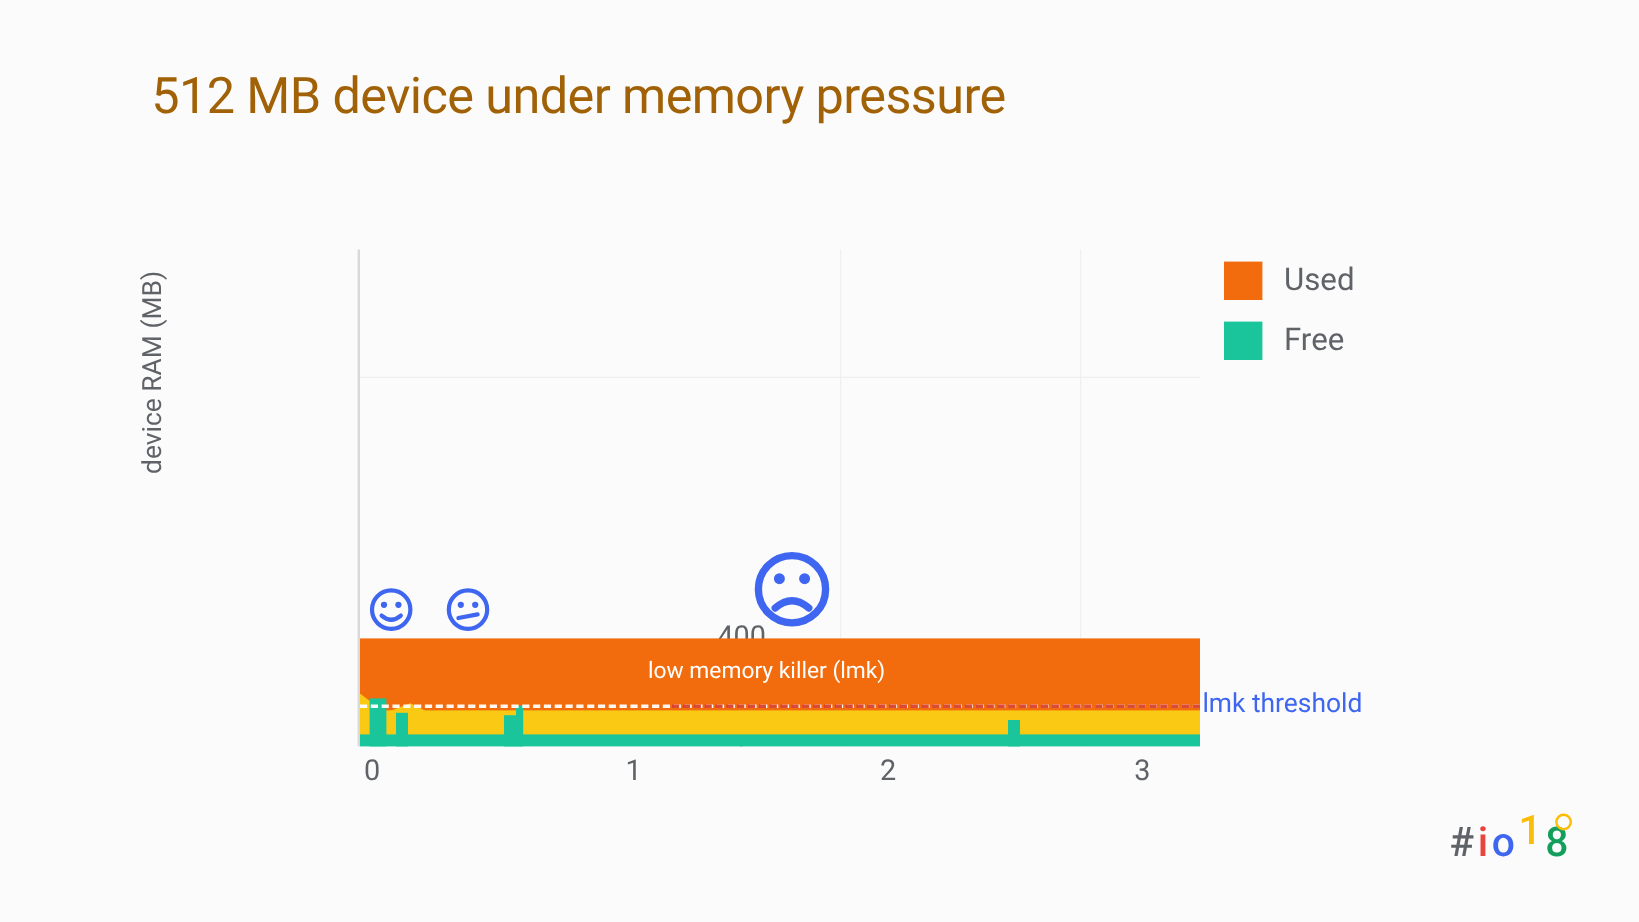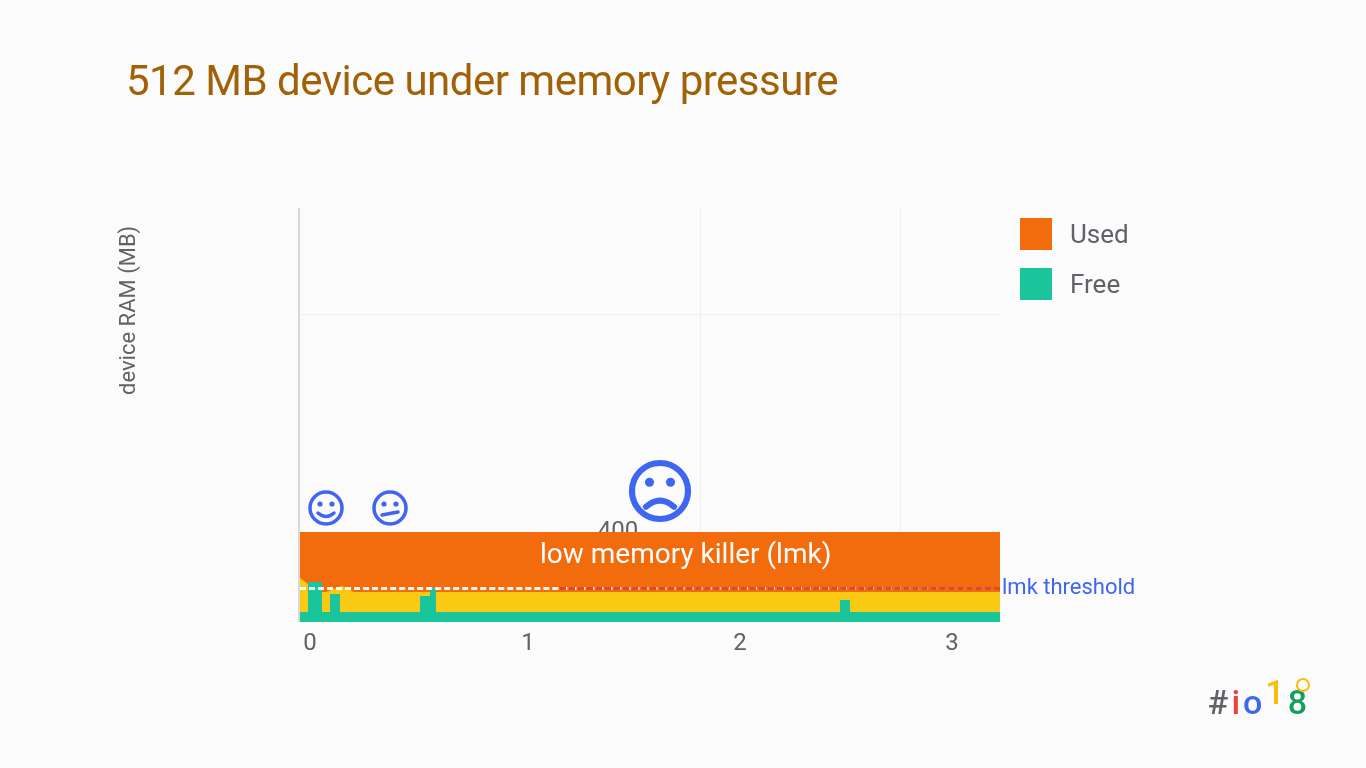--- a/index.html
+++ b/index.html
@@ -130,21 +130,21 @@
   }
   .lmk-label {
     position: absolute;
     font-size: 22px;
     color: #3e66f0;
   }
 
   
   .lmk-text {
     position: absolute;
-    font-size: 28px;
+    font-size: 19px;
     color: #ffffff;
   }
 
   
   .face { position: absolute; }
   .face circle { fill: none; stroke: #3e66f0; }
   .face .eye { fill: #3e66f0; stroke: none; }
   .face path { fill: none; stroke: #3e66f0; stroke-linecap: round; }
 
   

